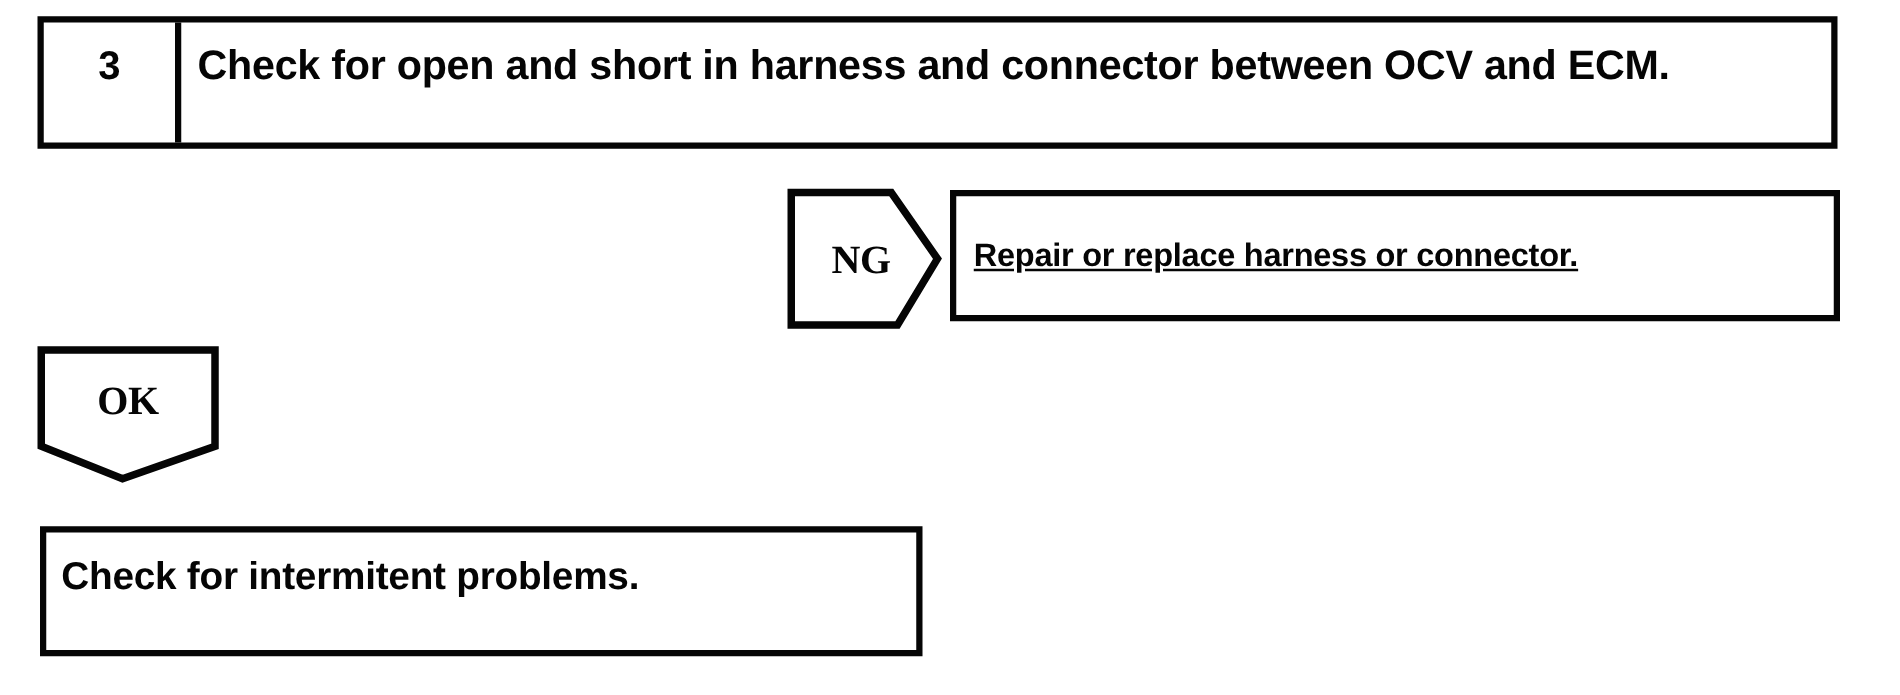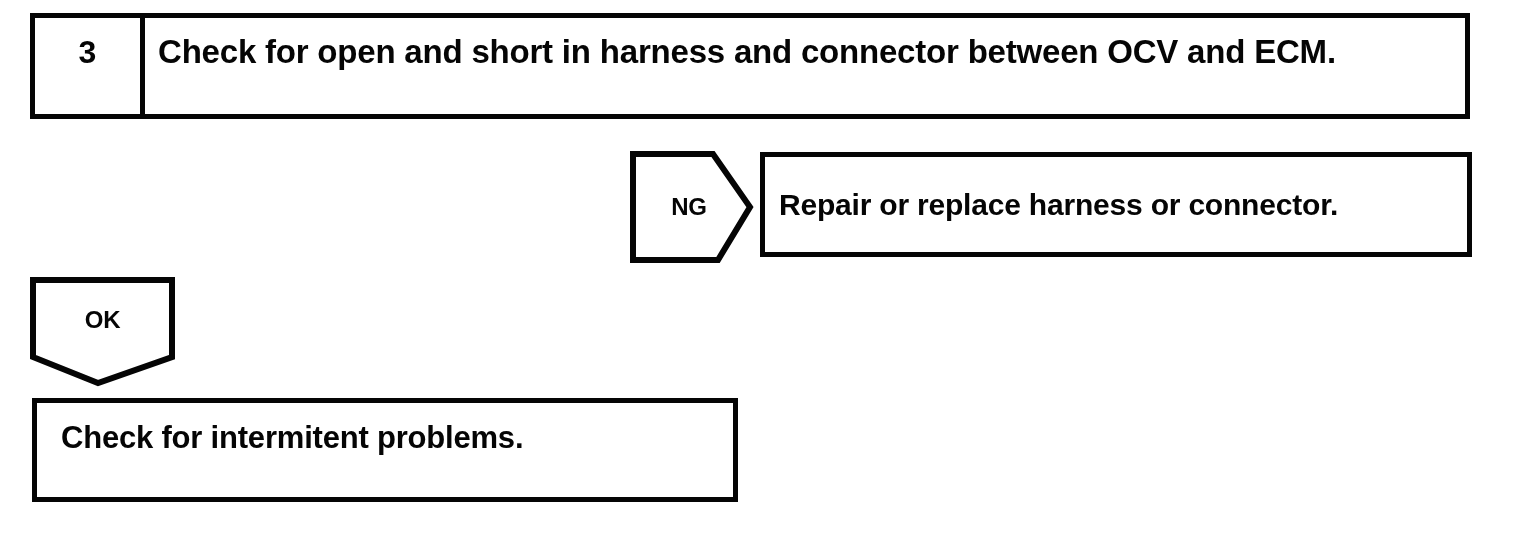--- a/index.html
+++ b/index.html
@@ -58,47 +58,48 @@
     left: 760px;
     top: 152px;
     width: 712px;
     height: 105px;
     display: flex;
     align-items: center;
     padding-left: 14px;
   }
   .ok-action-box {
     left: 32px;
-    top: 398px;
+    top: 421px;
     width: 706px;
     height: 104px;
-    padding: 19px 10px 0 24px;
+    padding: 19px 10px 0 12px;
   }
   .action-text {
     font-size: 31px;
     line-height: 1.05;
     letter-spacing: -0.2px;
     white-space: nowrap;
   }
-  .ng-action-box .action-text { font-size: 30px; }
+  .ng-action-box .action-text { font-size: 26px; text-decoration: underline; }
   
   .pent-svg {
     position: absolute;
     display: block;
   }
   .ng-pent-svg { left: 625px; top: 148px; }
   .ok-pent-svg { left: 27px;  top: 274px; }
   .pent-label {
     position: absolute;
     display: flex;
     align-items: center;
     justify-content: center;
-    font-size: 24px;
+    font-size: 32px;
     letter-spacing: -0.2px;
     pointer-events: none;
+    font-family: Liberation Serif, serif;
   }
   .ng-label { left: 633px; top: 154px; width: 112px; height: 106px; }
   .ok-label { left: 33px;  top: 280px; width: 139px; height: 80px; }
 </style>
 </head>
 <body>
 
 <div class="canvas">
 
   <div class="step-box">

